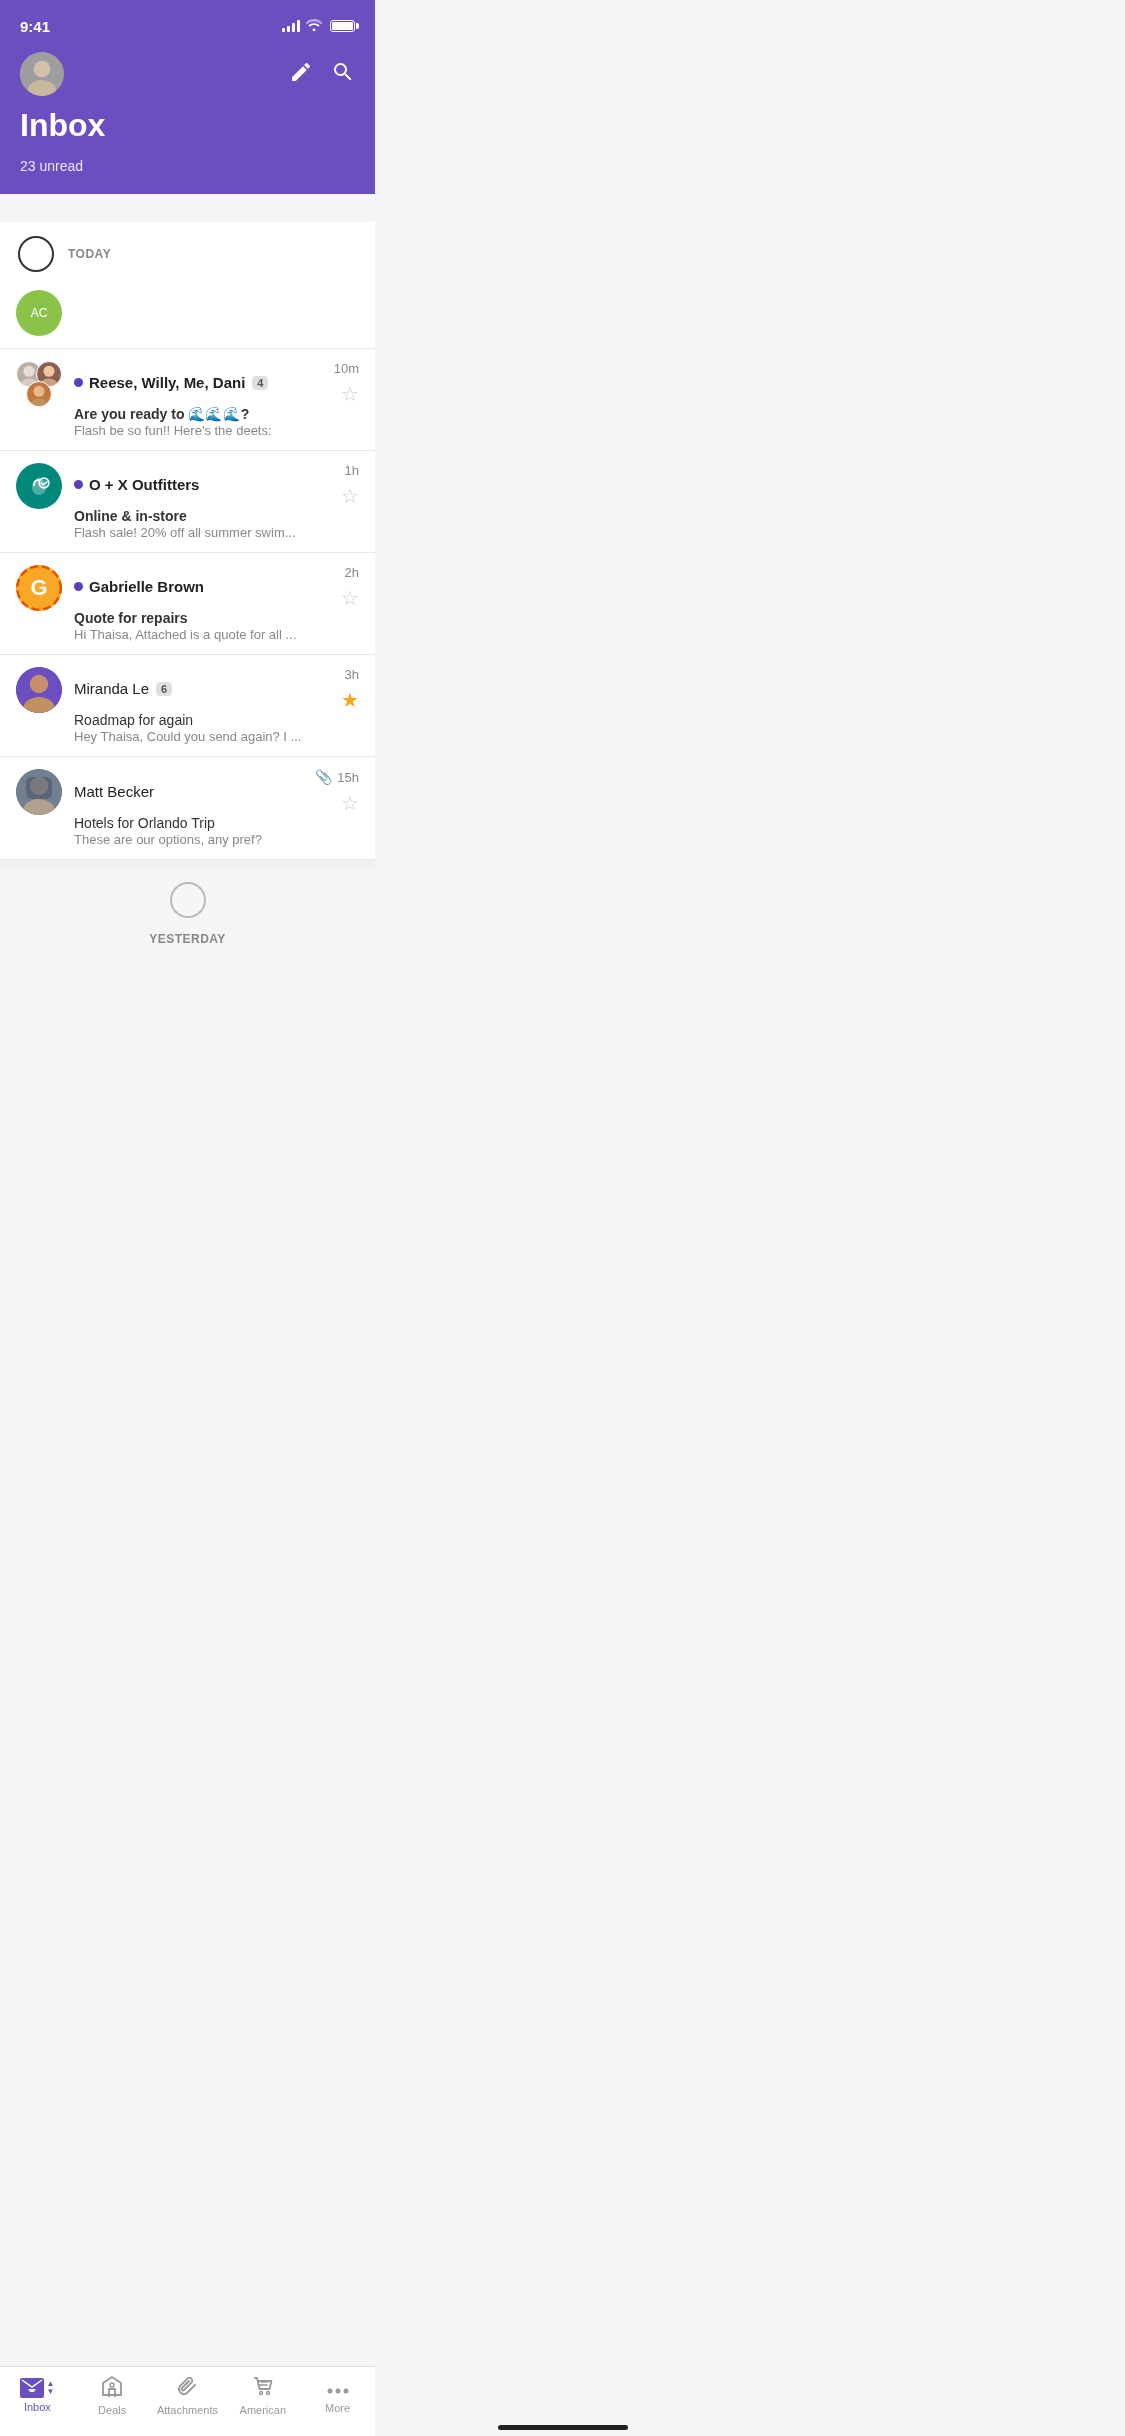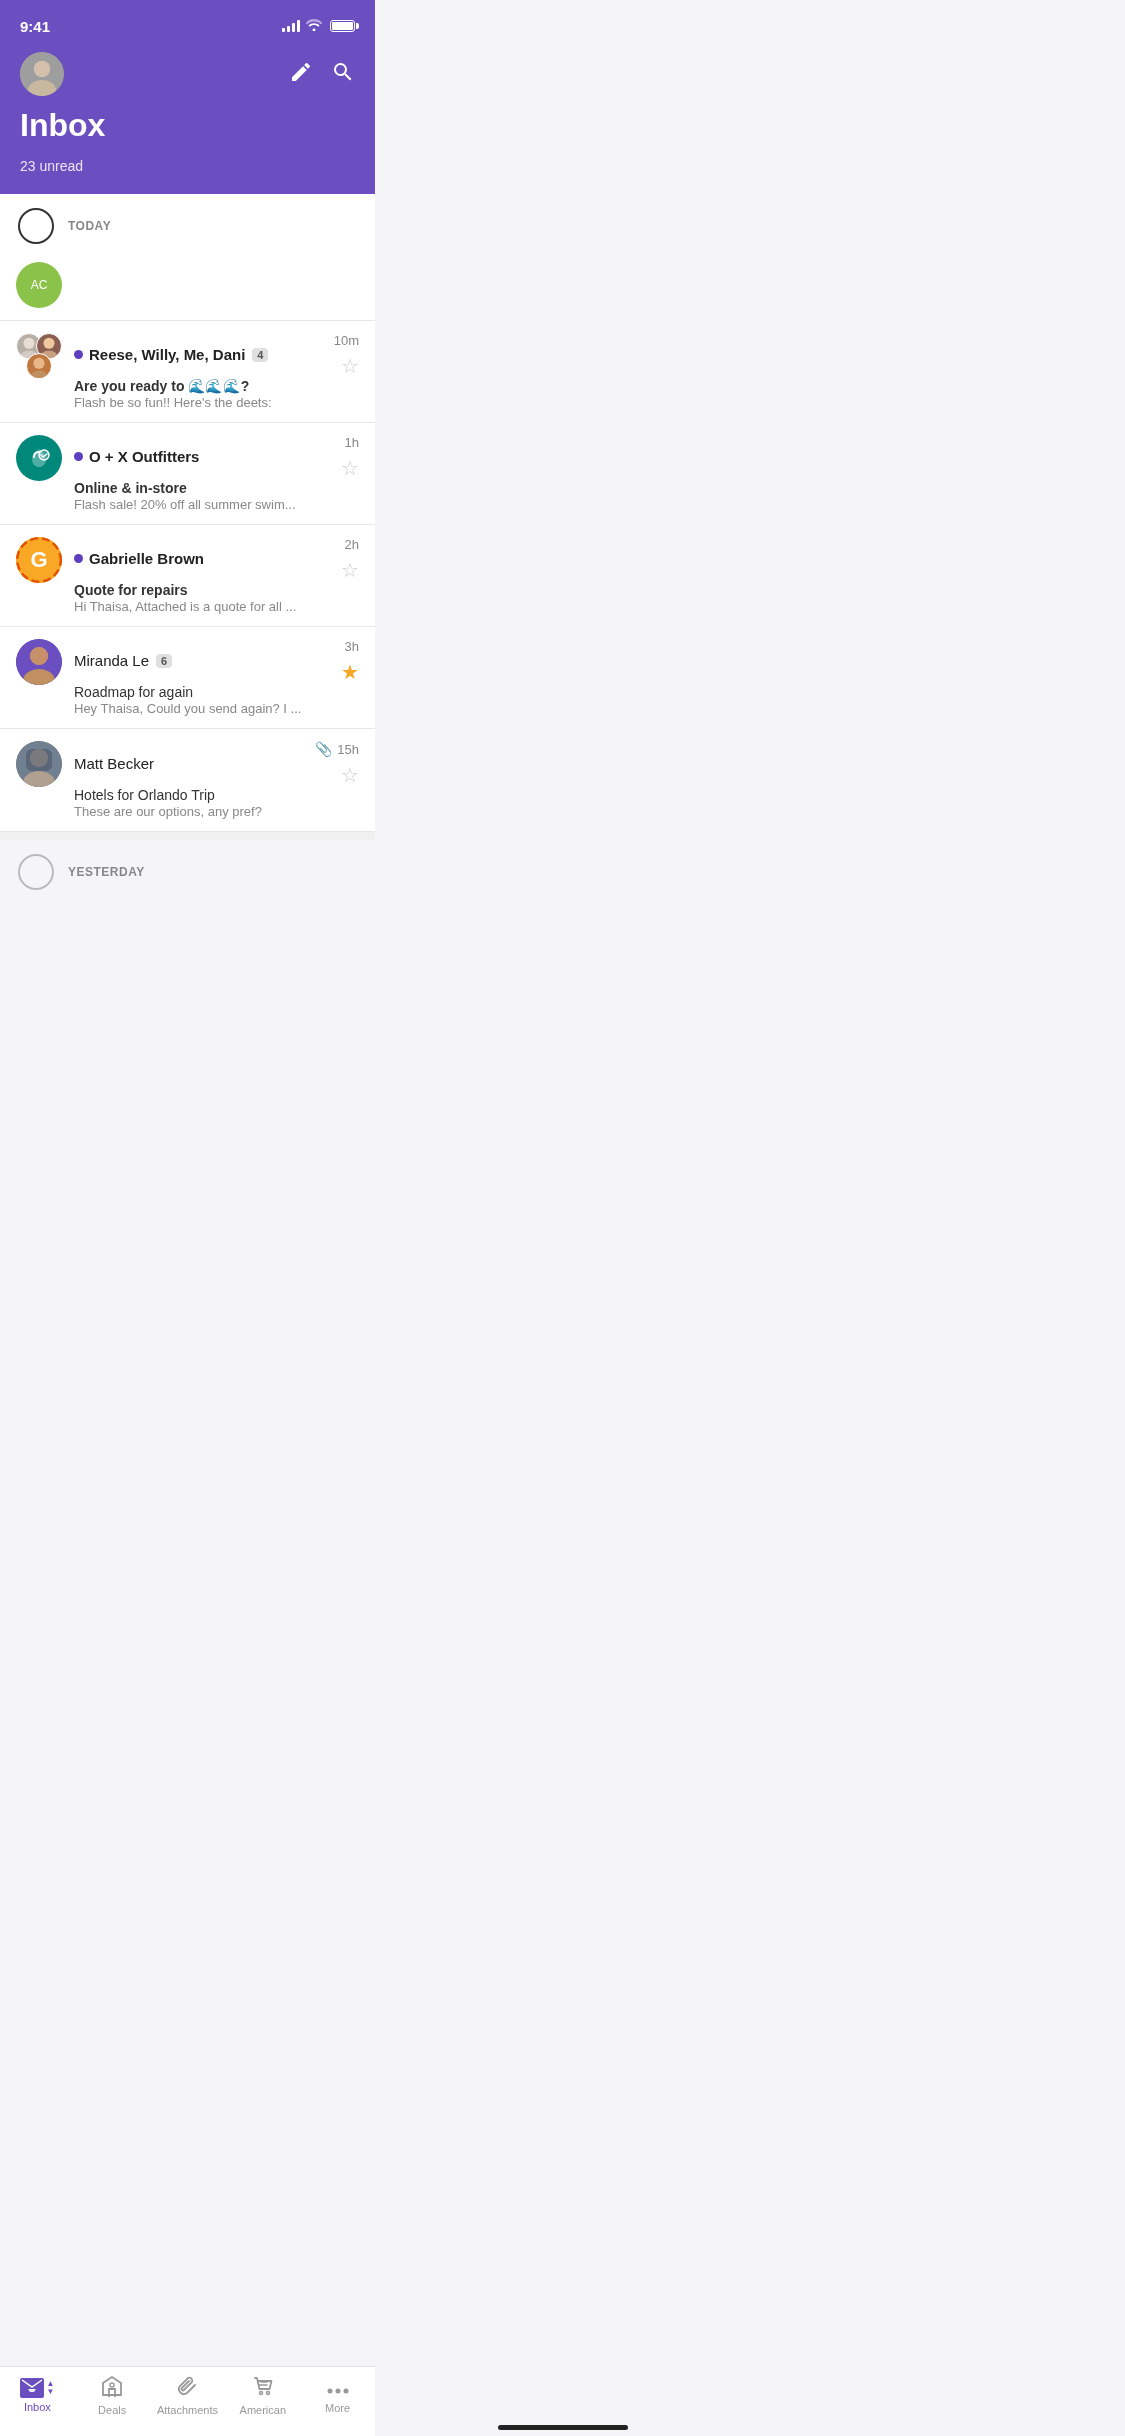--- a/index.html
+++ b/index.html
@@ -122,20 +122,21 @@
     }
     .header-subtitle {
       color: rgba(255,255,255,0.85);
       font-size: 14px;
       margin-top: 15px;
     }
 
     
     .email-list {
       background: #fdba74;
+      margin-top: 28px;
     }
     .section-header {
       padding: 14px 18px 6px;
       display: flex;
       align-items: center;
       gap: 14px;
       background: white;
     }
     .section-circle {
       width: 36px;
@@ -595,21 +596,21 @@
             <span class="email-time">15h</span>
           </div>
           <span class="star-btn">☆</span>
         </div>
       </div>
       <div class="email-subject">Hotels for Orlando Trip</div>
       <div class="email-preview">These are our options, any pref?</div>
     </div>
   </div>
 
-  <div class="yesterday-section" style="background:#f5f5f7; border-top: 8px solid #f0f0f0; padding: 14px 18px 6px;">
+  <div class="yesterday-section" style="background:#f5f5f7; border-top: 8px solid #f0f0f0; padding: 14px 18px 6px; flex-direction: column;">
     <div class="yesterday-circle"></div>
     <span class="section-label">YESTERDAY</span>
   </div>
 
 </div>
 
 <div class="bottom-nav">
 
   <div class="nav-item">
     <div class="nav-icon active">

